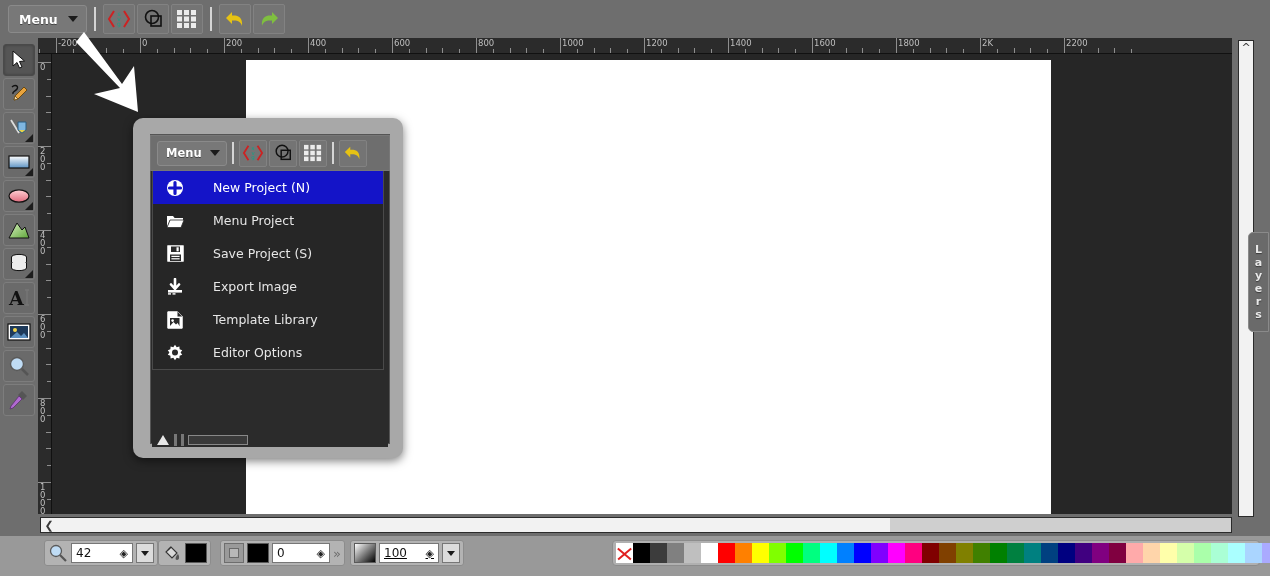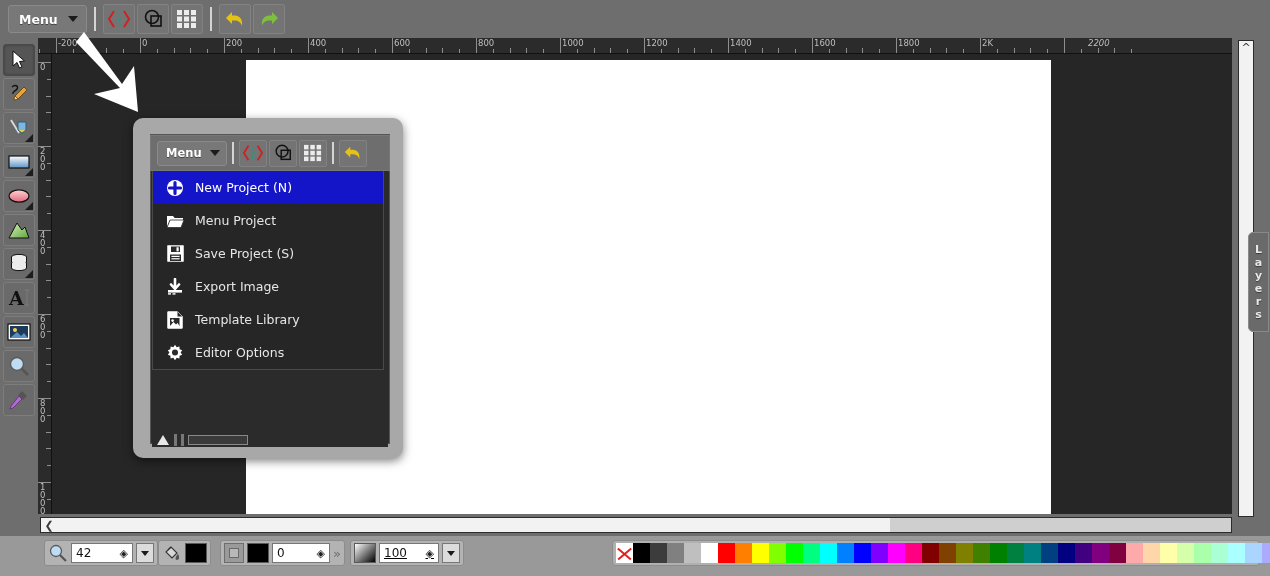--- a/index.html
+++ b/index.html
@@ -197,21 +197,21 @@
     font-weight: bold; font-size: 11.5px; text-shadow: 0 1px 0 #444;
   }
   .ptsep { width: 2px; height: 22px; background: #d4d4d4; margin: 0 3px; }
 
   .menu-list {
     position: absolute; left: 152px; top: 171px; width: 232px;
     background: #262626; border: 1px solid #4a4a4a; border-top: none;
     padding: 0;
   }
   .menu-item {
-    height: 33px; display: flex; align-items: center; gap: 10px;
+    height: 33px; display: flex; align-items: center; gap: 28px;
     padding-left: 12px; color: #e6e6e6; font-size: 12.5px;
     font-family: "DejaVu Sans", sans-serif;
   }
   .menu-item.hl { background: #1414c8; color: #ffffff; }
   .mi-icon { width: 20px; height: 20px; display: flex; align-items: center; justify-content: center; flex: 0 0 20px; }
   .popup-bottomstrip {
     position: absolute; left: 152px; top: 433px; width: 236px; height: 14px;
     background: #2b2b2b; display: flex; align-items: center; gap: 4px;
     padding-left: 4px; overflow: hidden;
   }
@@ -485,21 +485,21 @@
       <div class="rh-tick" style="left: 891.6px; height: 5px;"></div>
       <div class="rh-tick" style="left: 908.4px; height: 5px;"></div>
       <div class="rh-tick" style="left: 925.2px; height: 4px;"></div>
       <div class="rh-major" style="left: 942px;"></div>
       <div class="rh-lbl" style="left: 942px;">2K</div>
       <div class="rh-tick" style="left: 958.8px; height: 4px;"></div>
       <div class="rh-tick" style="left: 975.6px; height: 5px;"></div>
       <div class="rh-tick" style="left: 992.4px; height: 5px;"></div>
       <div class="rh-tick" style="left: 1009.2px; height: 4px;"></div>
       <div class="rh-major" style="left: 1026px;"></div>
-      <div class="rh-lbl" style="left: 1048px; font-style: italic;">2200</div>
+      <div class="rh-lbl" style="left: 1026px;">2200</div>
       <div class="rh-tick" style="left: 1042.8px; height: 4px;"></div>
       <div class="rh-tick" style="left: 1059.6px; height: 5px;"></div>
       <div class="rh-tick" style="left: 1076.4px; height: 5px;"></div>
       <div class="rh-tick" style="left: 1093.2px; height: 4px;"></div>
       <div class="rh-tick" style="left: 1.2px; height: 4px;"></div>
     </div>
 
   <div class="ruler-v" id="rulerV">
       <div class="rv-major" style="top: 8px;"></div>
       <div class="rv-lbl" style="top: 9px;">0</div>

